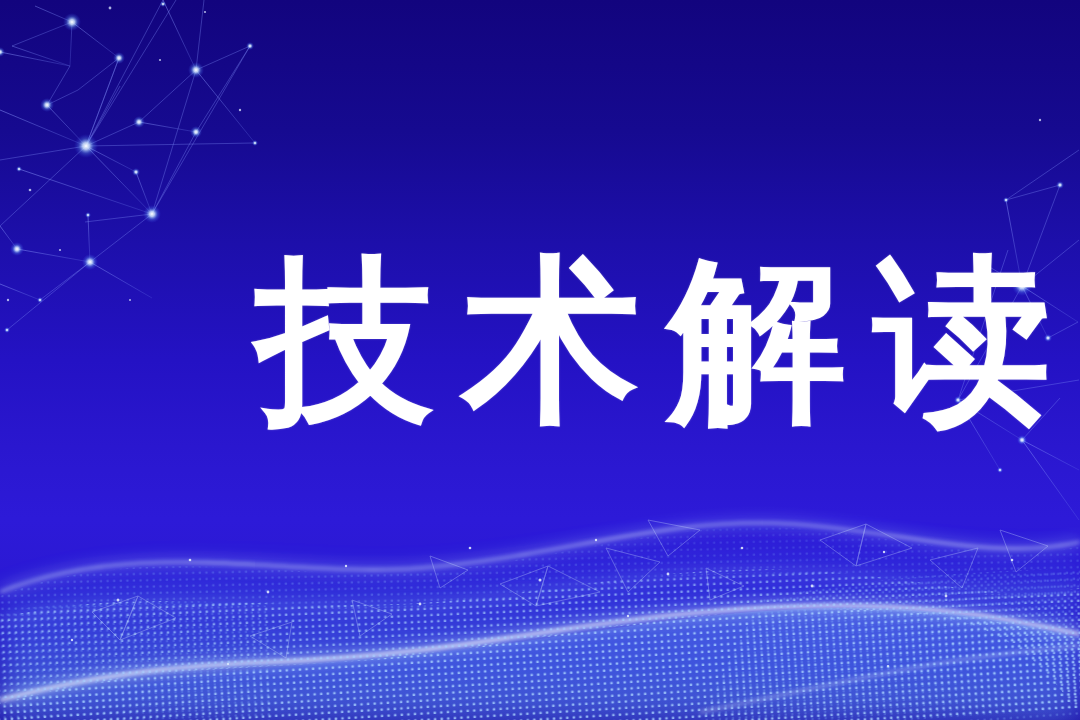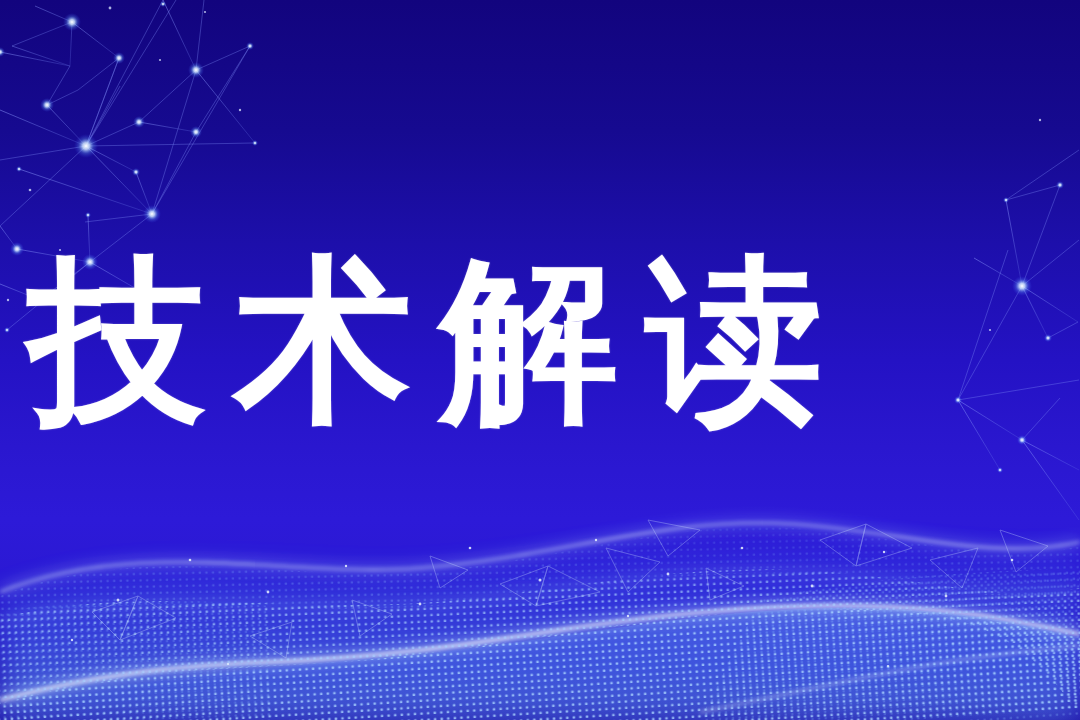--- a/index.html
+++ b/index.html
@@ -39,21 +39,21 @@
   #dotLayer  { z-index: 4; }
   #polyLayer { z-index: 5; }
   #titleLayer{ z-index: 9; }
 
   
   .title-wrap {
     position: absolute;
     left: 0; right: 0;
     top: 252px;
     display: flex;
-    justify-content: flex-start;
+    justify-content: flex-end;
     align-items: center;
   }
   .title-text {
     font-family: "DejaVu Sans", "Liberation Sans", sans-serif;
     font-weight: 700;
     font-size: 178px;
     line-height: 1;
     color: #ffffff;
     letter-spacing: 28px;
     text-indent: 28px;

